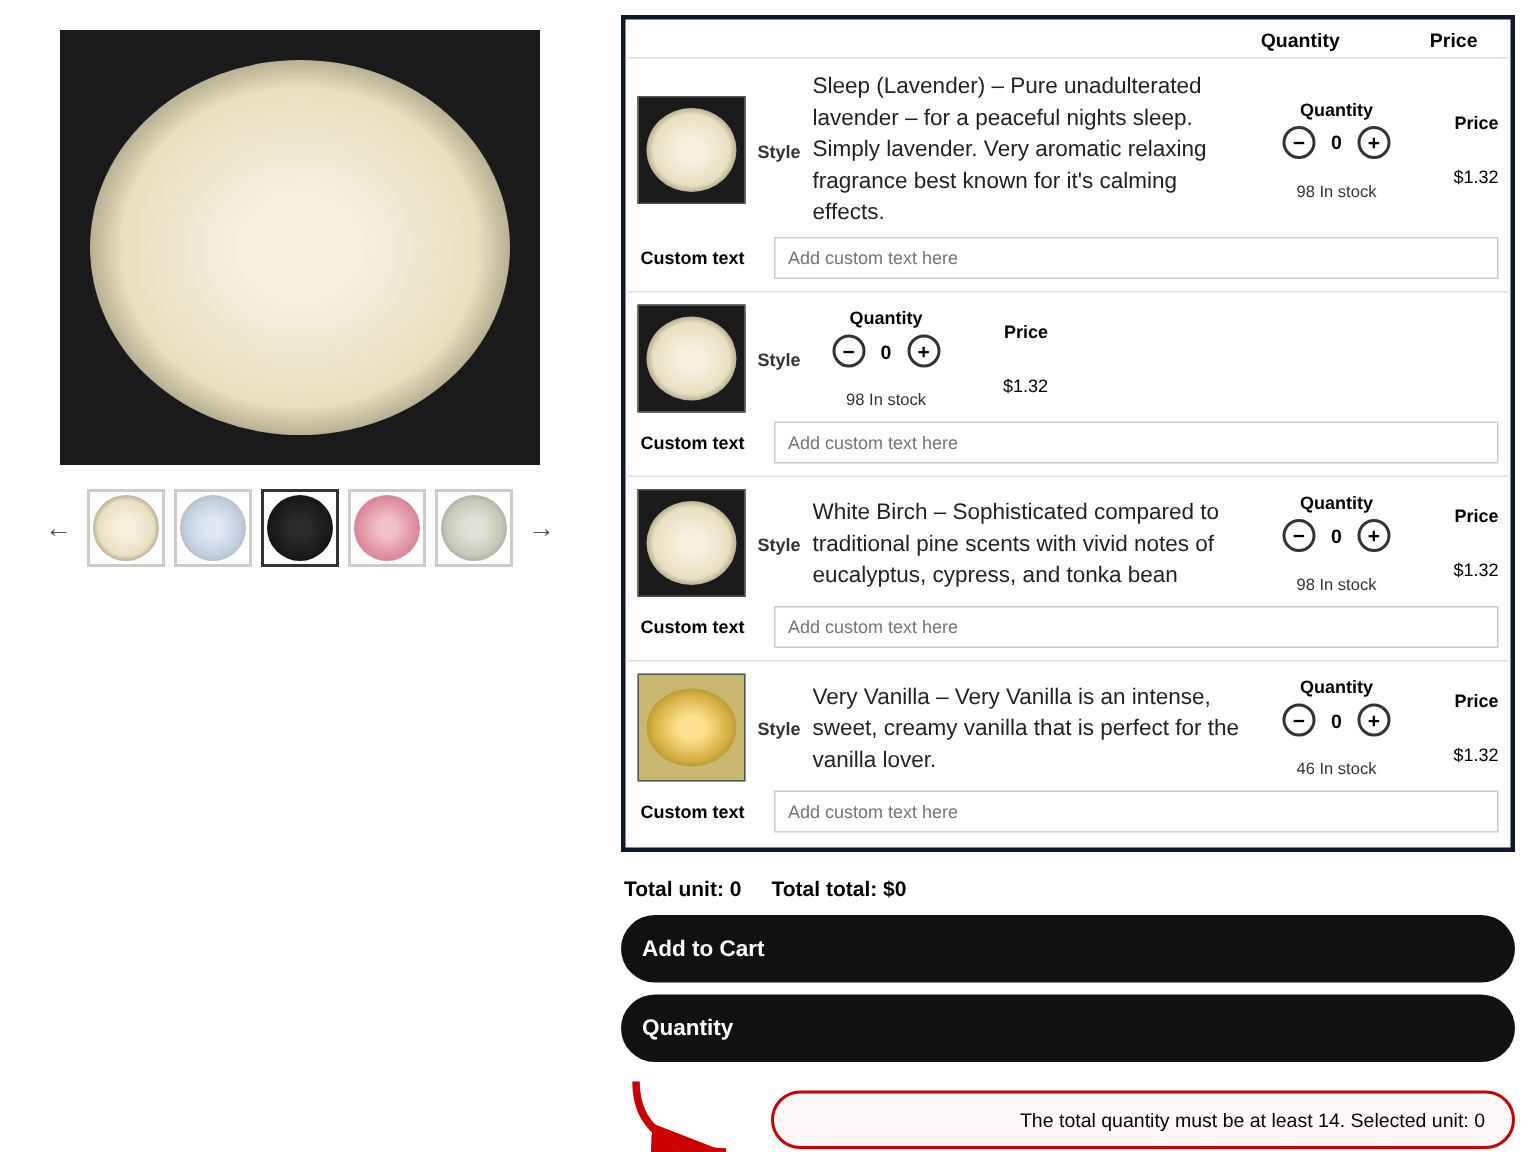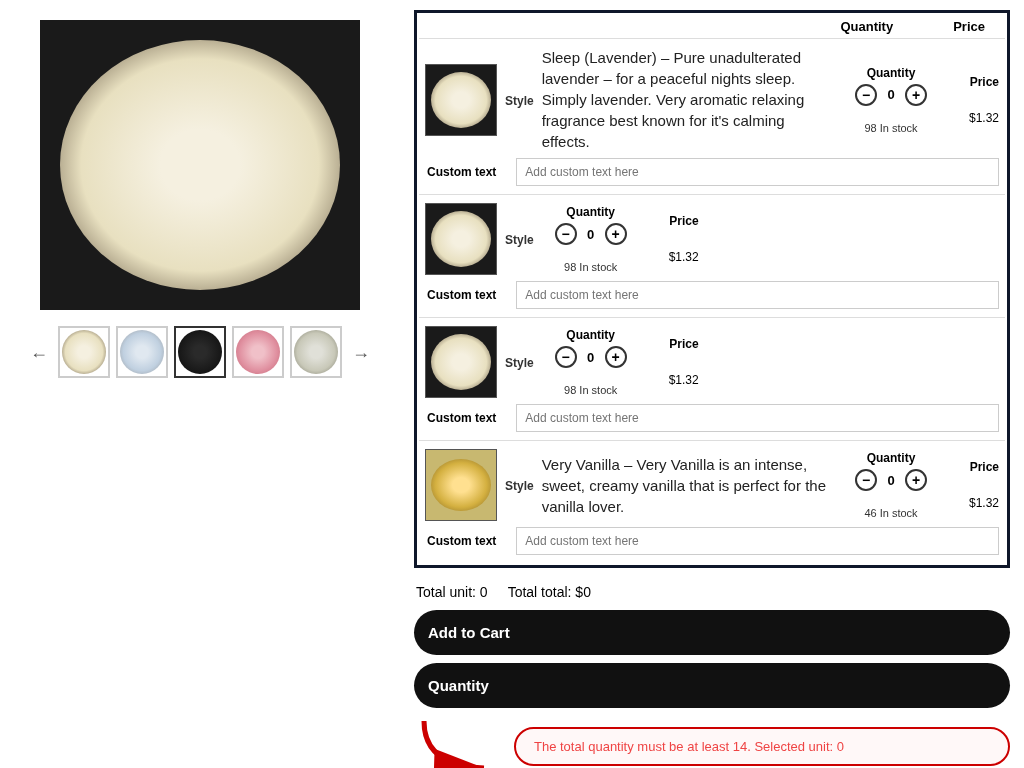--- a/index.html
+++ b/index.html
@@ -53,27 +53,27 @@
     .price-col { display: flex; flex-direction: column; align-items: flex-end; flex-shrink: 0; min-width: 55px; padding-left: 8px; }
     .price-label { font-weight: bold; font-size: 12px; }
     .price-value { font-size: 12px; margin-top: 22px; }
 
     .custom-text-row { display: flex; align-items: center; gap: 20px; margin-top: 6px; padding-left: 2px; }
     .custom-text-label { font-weight: bold; font-size: 12px; white-space: nowrap; }
     .custom-text-input { flex: 1; border: 1px solid #ccc; padding: 4px 8px; font-size: 12px; color: #aaa; outline: none; height: 28px; }
 
     
     .footer { padding: 6px 0; }
-    .totals-row { display: flex; gap: 20px; font-weight: normal; font-size: 14px; margin-bottom: 10px; padding-left: 2px; }
+    .totals-row { display: flex; gap: 20px; font-weight: bold; font-size: 14px; margin-bottom: 10px; padding-left: 2px; }
 
     .btn-row { margin-bottom: 8px; }
     .btn-black { display: block; width: 100%; background: #111; color: #fff; border: none; padding: 14px; font-size: 15px; font-weight: bold; border-radius: 30px; cursor: pointer; text-align: left; margin-bottom: 8px; }
 
     .error-row { display: flex; align-items: center; gap: 10px; margin-top: 6px; }
-    .error-box { flex: 1; border: 2px solid #cc0000; border-radius: 30px; padding: 10px 18px; text-align: left; font-size: 13px; color: #ef4444; background: #fff8f8; }
+    .error-box { flex: 1; border: 2px solid #cc0000; border-radius: 30px; padding: 10px 18px; text-align: right; font-size: 13px; color: #000000; background: #fff8f8; }
 
     
     .arrow-container { position: relative; display: flex; align-items: center; }
   </style>
 </head>
 <body>
 
 <div class="page">
 
   <div class="left-panel">
@@ -162,20 +162,21 @@
           <input class="custom-text-input" type="text" placeholder="Add custom text here" style="">
         </div>
       </div>
 
       <div class="product-item">
         <div class="product-row">
           <div class="product-thumb">
             <div class="product-thumb-img candle-1"></div>
           </div>
           <span class="product-style-label">Style</span>
+          <div class="product-desc">White Birch – Sophisticated compared to traditional pine scents with vivid notes of eucalyptus, cypress, and tonka bean</div>
           <div class="qty-price">
             <span class="qty-label">Quantity</span>
             <div class="qty-control">
               <button class="qty-btn">−</button>
               <span class="qty-value">0</span>
               <button class="qty-btn">+</button>
             </div>
             <span class="stock-info">98 In stock</span>
           </div>
           <div class="price-col">

